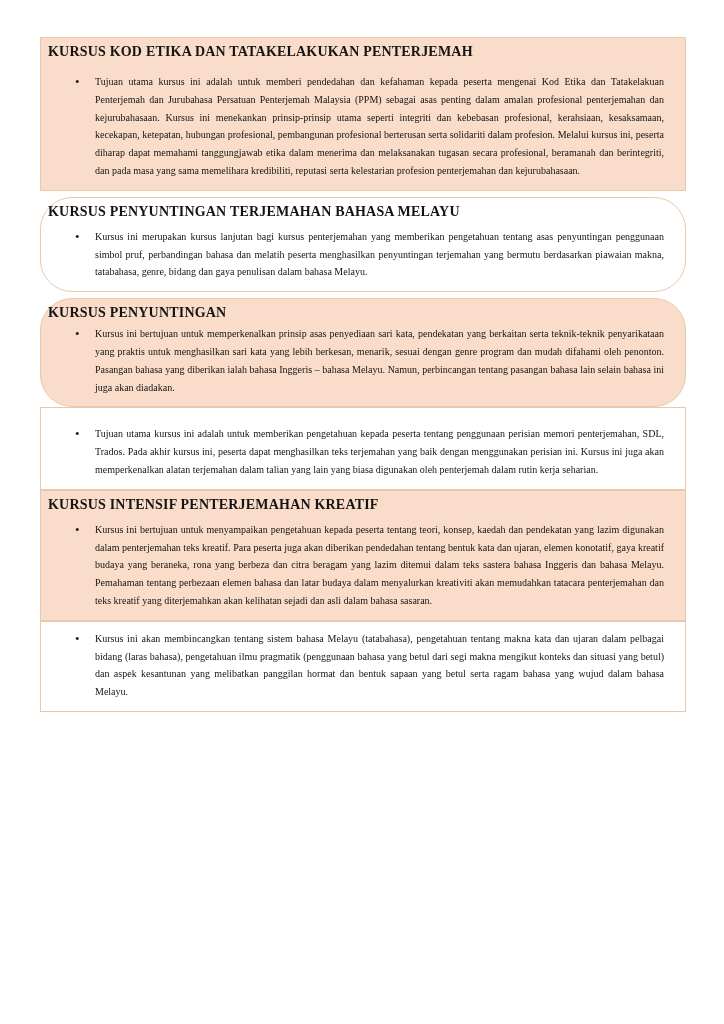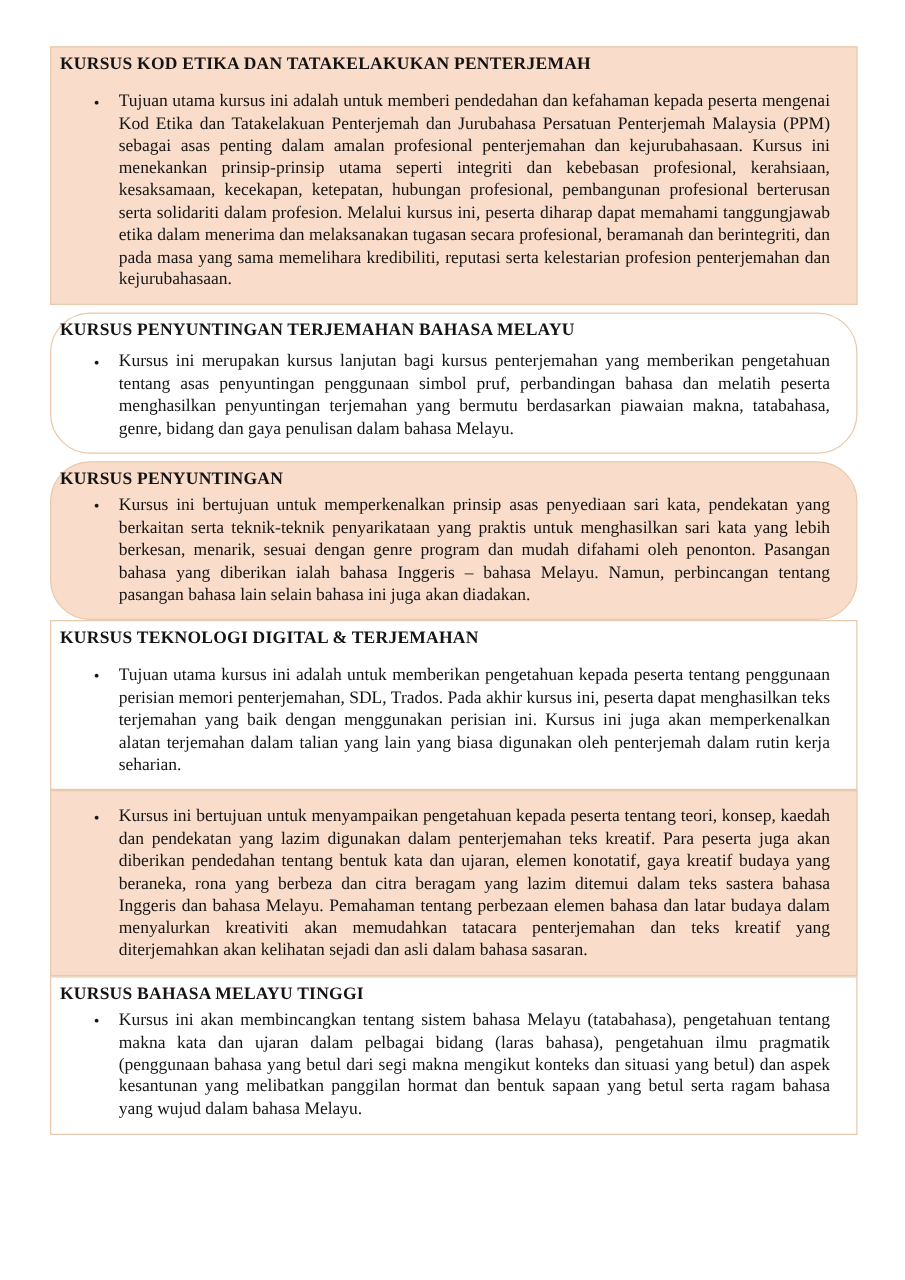--- a/index.html
+++ b/index.html
@@ -48,21 +48,21 @@
   }
   .section.gap-md .bullet-row { margin-top: 7px; }
   .section.gap-sm .bullet-row { margin-top: 3px; }
   .bullet-marker {
     flex: 0 0 20px;
     font-size: 13px;
     line-height: 17.8px;
   }
   .bullet-text {
     flex: 1;
-    font-size: 14px;
+    font-size: 10px;
     line-height: 17.8px;
     text-align: justify;
   }
 </style>
 </head>
 <body style="color: rgb(20, 20, 20); background: rgb(255, 255, 255);">
 
 <div class="doc">
 
   <div class="section shaded">
@@ -83,35 +83,34 @@
 
   <div class="section gap-above gap-sm shaded">
     <div class="section-title">KURSUS PENYUNTINGAN</div>
     <div class="bullet-row">
       <span class="bullet-marker">•</span>
       <div class="bullet-text">Kursus ini bertujuan untuk memperkenalkan prinsip asas penyediaan sari kata, pendekatan yang berkaitan serta teknik-teknik penyarikataan yang praktis untuk menghasilkan sari kata yang lebih berkesan, menarik, sesuai dengan genre program dan mudah difahami oleh penonton. Pasangan bahasa yang diberikan ialah bahasa Inggeris – bahasa Melayu. Namun, perbincangan tentang pasangan bahasa lain selain bahasa ini juga akan diadakan.</div>
     </div>
   </div>
 
   <div class="section">
-    <div class="section-title">KURSUS TEKNOLOGI DIGITAL &amp; TERJEMAHAN</div>
     <div class="bullet-row">
       <span class="bullet-marker">•</span>
       <div class="bullet-text">Tujuan utama kursus ini adalah untuk memberikan pengetahuan kepada peserta tentang penggunaan perisian memori penterjemahan, SDL, Trados. Pada akhir kursus ini, peserta dapat menghasilkan teks terjemahan yang baik dengan menggunakan perisian ini. Kursus ini juga akan memperkenalkan alatan terjemahan dalam talian yang lain yang biasa digunakan oleh penterjemah dalam rutin kerja seharian.</div>
     </div>
   </div>
 
   <div class="section gap-md shaded">
+    <div class="section-title">KURSUS INTENSIF PENTERJEMAHAN KREATIF</div>
     <div class="bullet-row">
       <span class="bullet-marker">•</span>
       <div class="bullet-text">Kursus ini bertujuan untuk menyampaikan pengetahuan kepada peserta tentang teori, konsep, kaedah dan pendekatan yang lazim digunakan dalam penterjemahan teks kreatif. Para peserta juga akan diberikan pendedahan tentang bentuk kata dan ujaran, elemen konotatif, gaya kreatif budaya yang beraneka, rona yang berbeza dan citra beragam yang lazim ditemui dalam teks sastera bahasa Inggeris dan bahasa Melayu. Pemahaman tentang perbezaan elemen bahasa dan latar budaya dalam menyalurkan kreativiti akan memudahkan tatacara penterjemahan dan teks kreatif yang diterjemahkan akan kelihatan sejadi dan asli dalam bahasa sasaran.</div>
     </div>
   </div>
 
   <div class="section gap-sm">
-    <div class="section-title">KURSUS BAHASA MELAYU TINGGI</div>
     <div class="bullet-row">
       <span class="bullet-marker">•</span>
       <div class="bullet-text">Kursus ini akan membincangkan tentang sistem bahasa Melayu (tatabahasa), pengetahuan tentang makna kata dan ujaran dalam pelbagai bidang (laras bahasa), pengetahuan ilmu pragmatik (penggunaan bahasa yang betul dari segi makna mengikut konteks dan situasi yang betul) dan aspek kesantunan yang melibatkan panggilan hormat dan bentuk sapaan yang betul serta ragam bahasa yang wujud dalam bahasa Melayu.</div>
     </div>
   </div>
 
 </div>
 
 </body></html>

